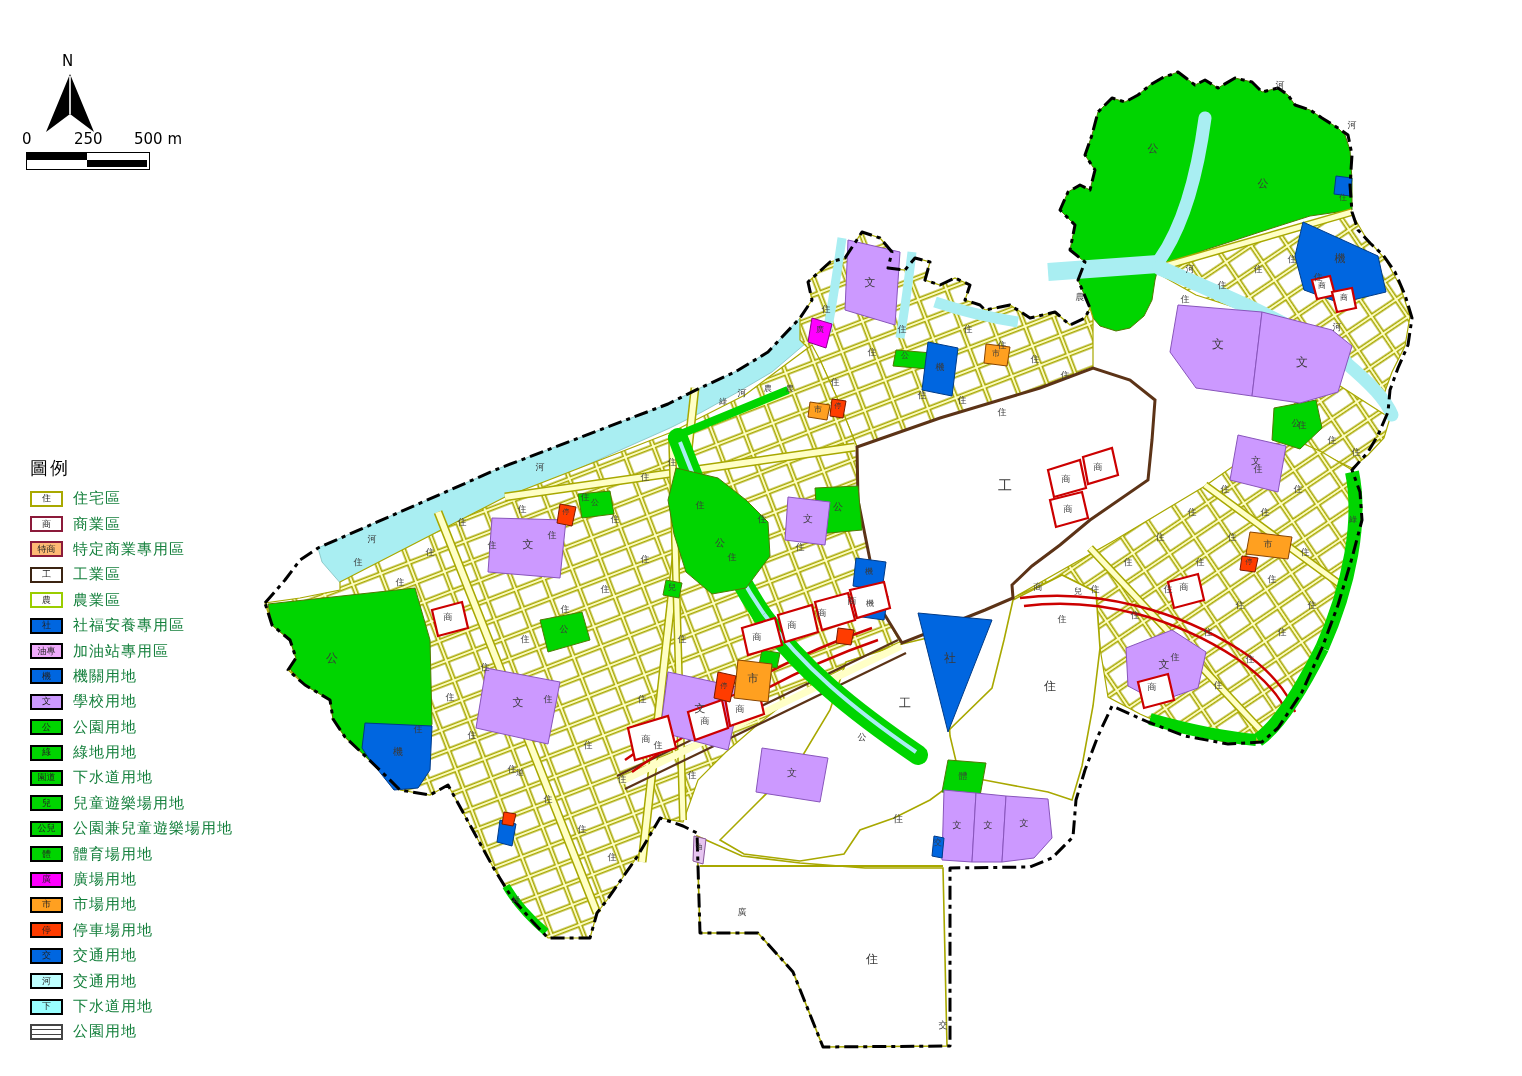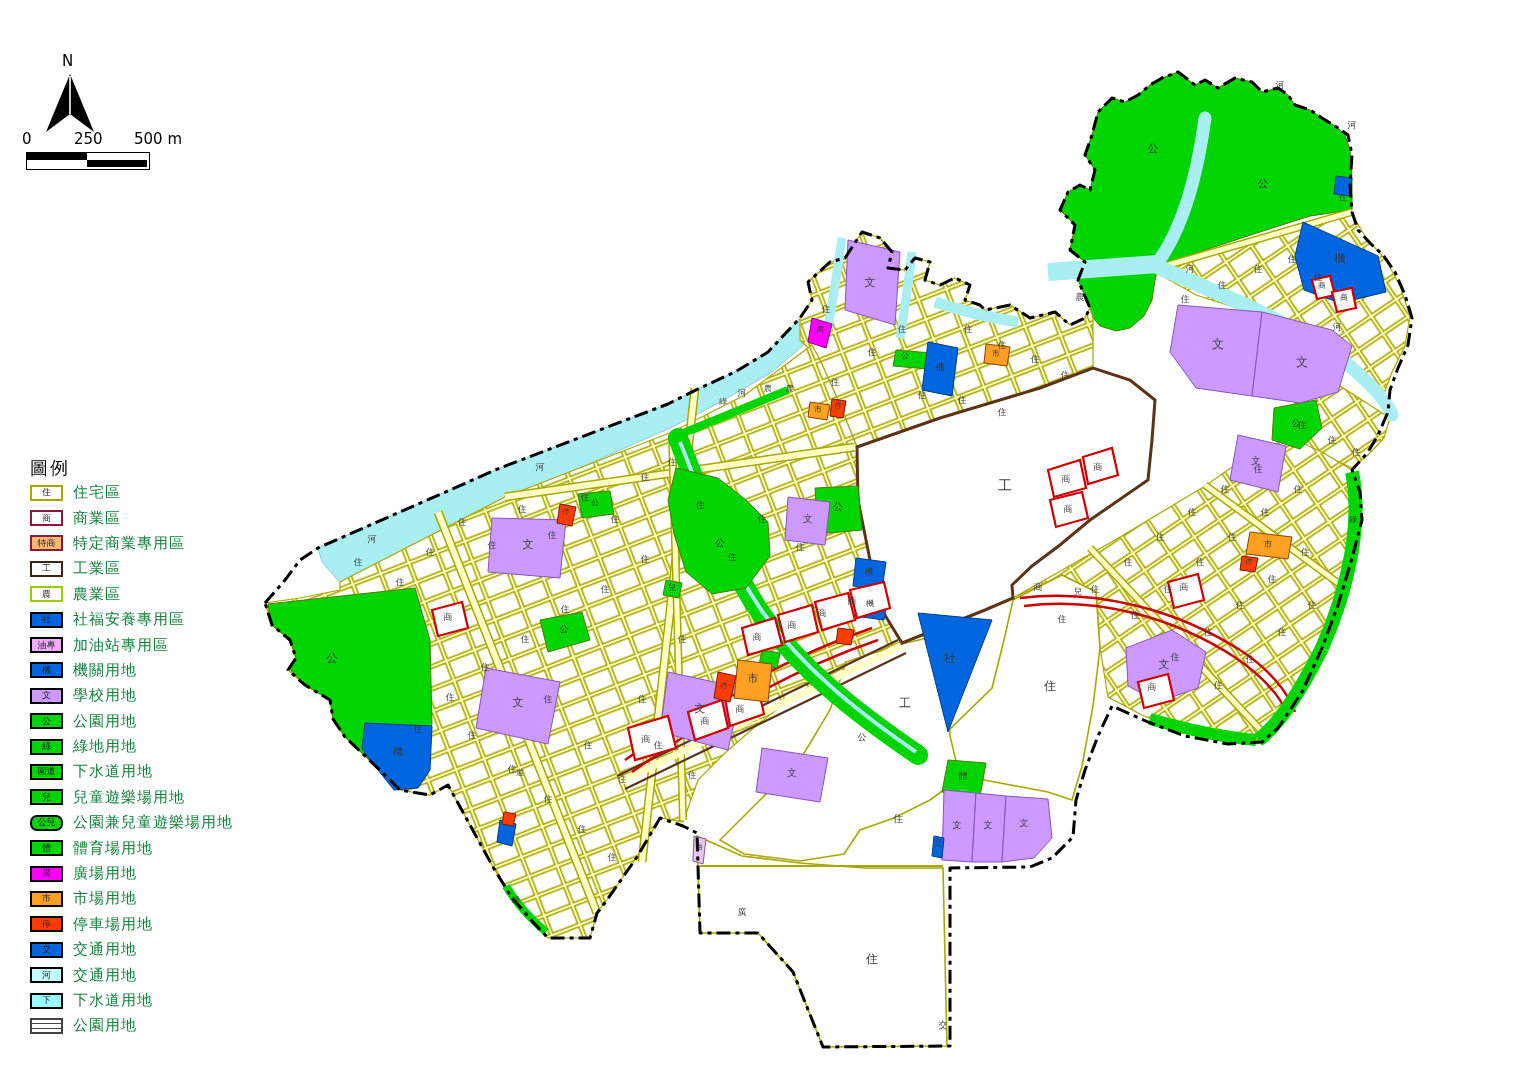--- a/index.html
+++ b/index.html
@@ -12,21 +12,21 @@
   #compass .n{position:absolute;left:24px;top:0;font-size:15px;color:#000;}
   #scalebar{position:absolute;left:22px;top:130px;width:170px;height:42px;font-size:15px;color:#000;}
   #scalebar .ticks{position:relative;height:20px;}
   #scalebar .t0{position:absolute;left:0px;top:0;}
   #scalebar .t1{position:absolute;left:52px;top:0;}
   #scalebar .t2{position:absolute;left:112px;top:0;}
   #scalebar .bar{position:relative;margin-left:4px;margin-top:2px;width:122px;height:16px;border:1px solid #000;}
   #scalebar .c{position:absolute;width:60px;height:7px;}
   
   #legend{position:absolute;left:30px;top:456px;width:230px;}
-  #legend .title{font-size:18px;color:#000;margin-bottom:0;letter-spacing:2px;}
+  #legend .title{font-size:18px;color:#000;margin-bottom:6px;letter-spacing:2px;}
   .lg-item{display:flex;align-items:center;height:25.4px;}
   .lg-sw{width:33px;height:16px;border:2px solid #000;box-sizing:border-box;
          display:flex;align-items:center;justify-content:center;
          font-size:9px;color:#222;flex:none;line-height:1;}
   .lg-roadlines{background:#fff;display:block;padding:0;}
   .lg-roadlines i{display:block;height:3.5px;border-bottom:1.5px solid #444;}
   .lg-label{margin-left:10px;font-size:15px;color:#15803d;letter-spacing:1px;white-space:nowrap;}
 </style>
 </head>
 <body>
@@ -104,21 +104,21 @@
         </div>
         <div class="lg-item">
           <div class="lg-sw" style="background: rgb(0, 213, 0); border-color: rgb(0, 0, 0); text-align: right;">園道</div>
           <span class="lg-label">下水道用地</span>
         </div>
         <div class="lg-item">
           <div class="lg-sw" style="background: rgb(0, 213, 0); border-color: rgb(0, 0, 0);">兒</div>
           <span class="lg-label">兒童遊樂場用地</span>
         </div>
         <div class="lg-item">
-          <div class="lg-sw" style="background: rgb(0, 213, 0); border-color: rgb(0, 0, 0); border-radius: 7px;">公兒</div>
+          <div class="lg-sw" style="background: rgb(0, 213, 0); border-color: rgb(0, 0, 0);">公兒</div>
           <span class="lg-label">公園兼兒童遊樂場用地</span>
         </div>
         <div class="lg-item">
           <div class="lg-sw" style="background: rgb(0, 213, 0); border-color: rgb(0, 0, 0);">體</div>
           <span class="lg-label">體育場用地</span>
         </div>
         <div class="lg-item">
           <div class="lg-sw" style="background: rgb(255, 0, 255); border-color: rgb(0, 0, 0);">廣</div>
           <span class="lg-label">廣場用地</span>
         </div>

